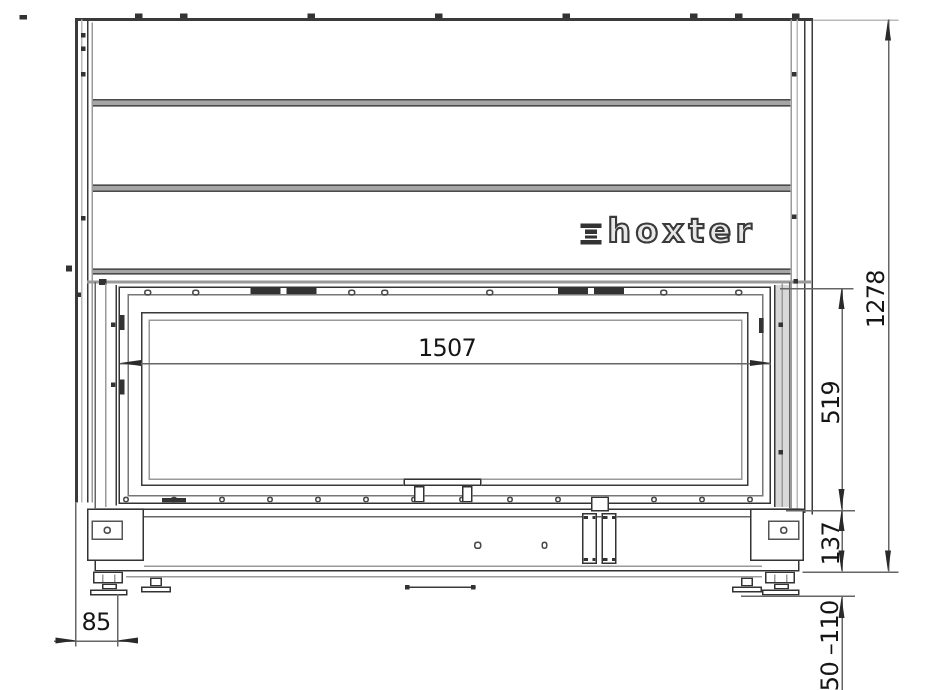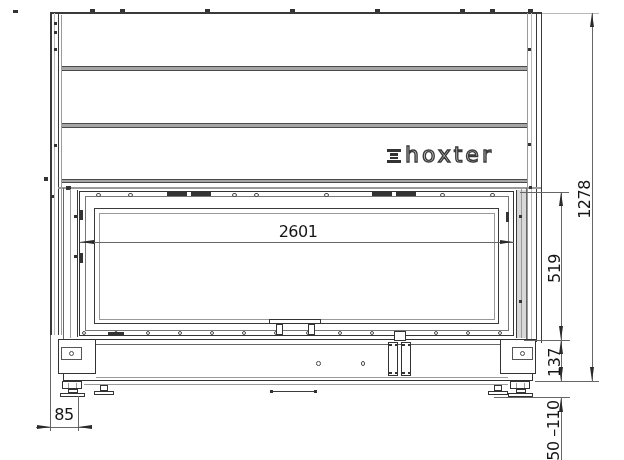--- a/index.html
+++ b/index.html
@@ -14,21 +14,21 @@
   .circ{border:1px solid #4a4a4a;border-radius:50%;background:#fff;}
   .box{border:1.3px solid #333;background:#fff;}
   .frame{border:1.3px solid #333;background:transparent;}
   .band{background:#a5a5a5;border-top:1px solid #4a4a4a;border-bottom:1px solid #4a4a4a;}
   .dim{font-size:16px;color:#151515;text-align:center;letter-spacing:-0.5px;white-space:nowrap;}
   .vdim{transform:rotate(-90deg);}
   .aL{width:0;height:0;border-top:2.3px solid transparent;border-bottom:2.3px solid transparent;border-right:14px solid #2a2a2a;}
   .aR{width:0;height:0;border-top:2.3px solid transparent;border-bottom:2.3px solid transparent;border-left:14px solid #2a2a2a;}
   .aU{width:0;height:0;border-left:2.3px solid transparent;border-right:2.3px solid transparent;border-bottom:14px solid #2a2a2a;}
   .aD{width:0;height:0;border-left:2.3px solid transparent;border-right:2.3px solid transparent;border-top:14px solid #2a2a2a;}
-  .brand{font-weight:normal;font-size:22px;line-height:22px;letter-spacing:3px;
+  .brand{font-weight:bold;font-size:22px;line-height:22px;letter-spacing:3px;
          color:rgba(58,58,58,0.12);-webkit-text-stroke:1.4px #3a3a3a;}
 </style>
 </head>
 <body>
 
 <div class="sheet">
 
   <div>
     <div class="s dot" style="left:13px;top:10px;width:5px;height:3px;"></div>
     <div class="s dot" style="left:90px;top:9px;width:5px;height:3px;"></div>
@@ -176,21 +176,21 @@
     <div class="s box" style="left:488px;top:390.5px;width:20px;height:4.5px;border-width:1.2px;"></div>
     <div class="s ln" style="left:271px;top:391px;width:46px;height:1.2px;"></div>
     <div class="s dot" style="left:270px;top:390px;width:3px;height:3px;"></div>
     <div class="s dot" style="left:314px;top:390px;width:3px;height:3px;"></div>
   </div>
 
   <div>
     <div class="s dimln" style="left:80px;top:241.5px;width:434px;height:1px;"></div>
     <div class="s aL" style="left:80px;top:239.7px;"></div>
     <div class="s aR" style="left:500px;top:239.7px;"></div>
-    <div class="s dim" style="left:268px;top:222px;width:60px;">2601</div>
+    <div class="s dim" style="left:268px;top:222px;width:60px;">1507</div>
   </div>
 
   <div>
     <div class="s dimln" style="left:520px;top:191.5px;width:49px;height:1px;"></div>
     <div class="s dimln" style="left:524px;top:339.5px;width:46px;height:1px;"></div>
     <div class="s dimln" style="left:560.5px;top:192px;width:1px;height:148px;"></div>
     <div class="s aU" style="left:558.7px;top:192px;"></div>
     <div class="s aD" style="left:558.7px;top:326px;"></div>
     <div class="s dim vdim" style="left:524px;top:259px;width:60px;">519</div>
   </div>

